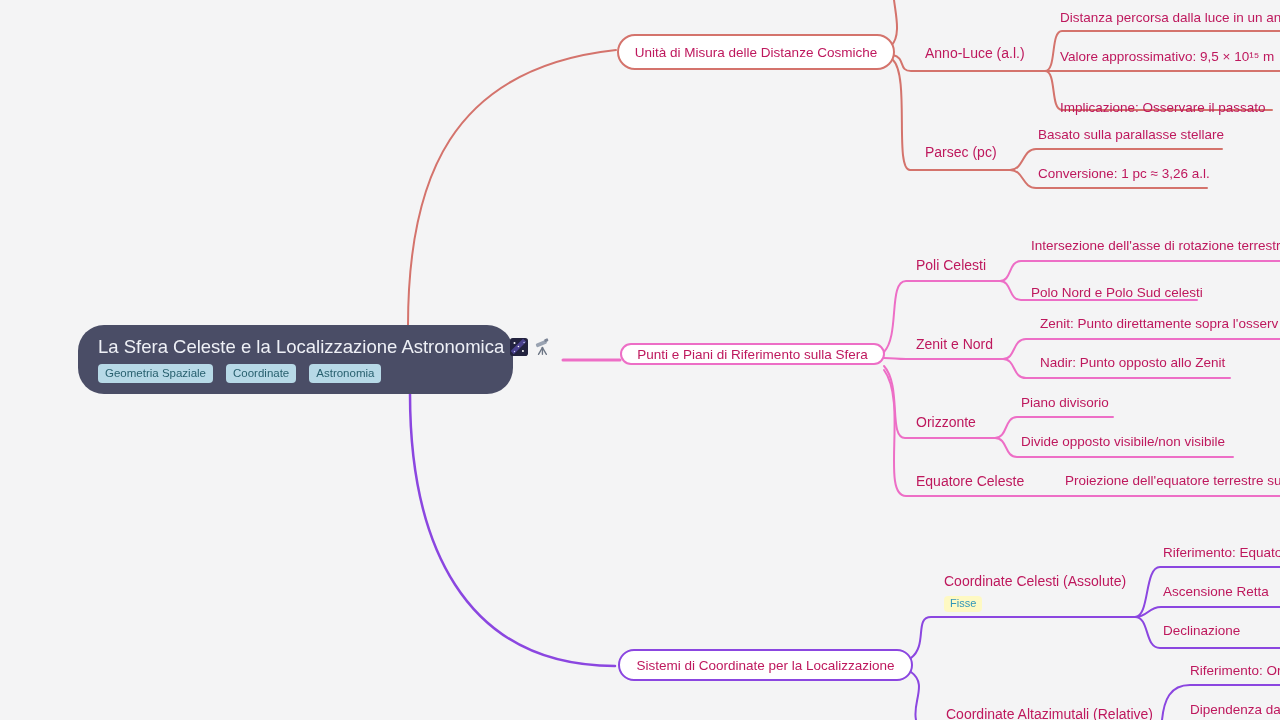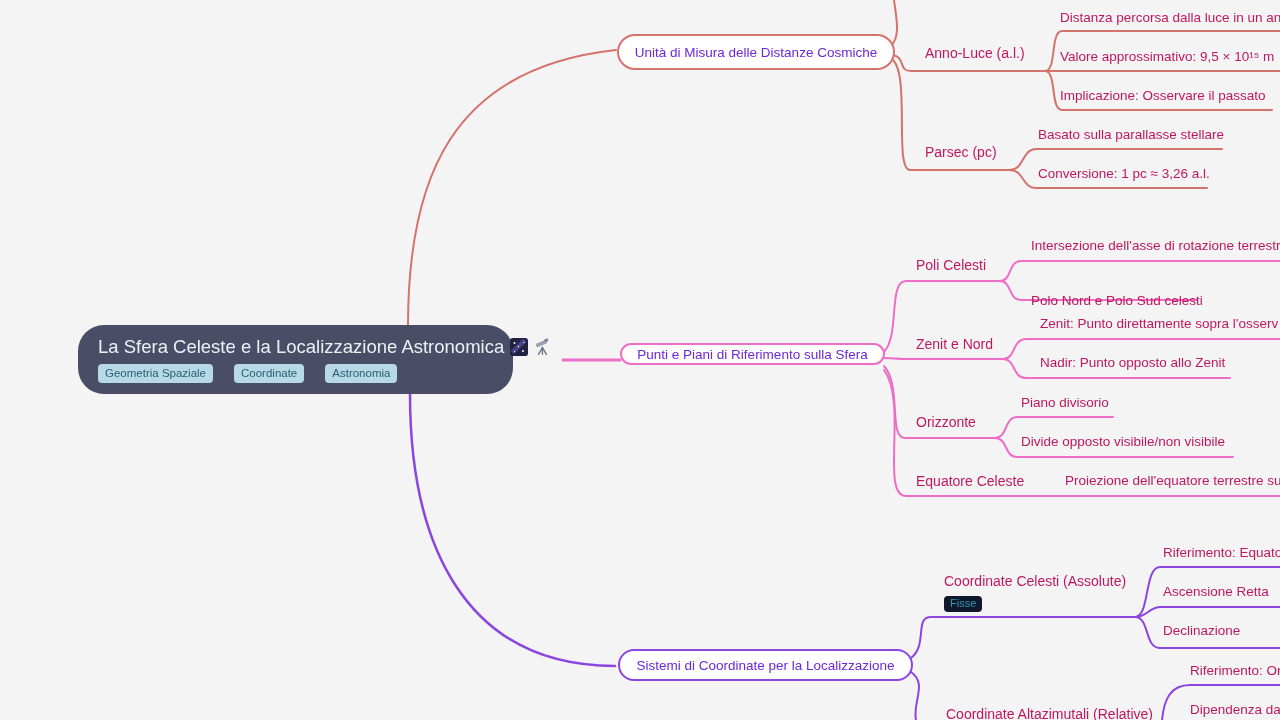--- a/index.html
+++ b/index.html
@@ -1,37 +1,37 @@
 <!DOCTYPE html>
 <html><head>
 <meta charset="utf-8">
 <style>
   html,body{margin:0;padding:0;}
   body{width:1280px;height:720px;overflow:hidden;background:#f4f4f5;
        font-family:"Liberation Sans",sans-serif;}
   #canvas{position:relative;width:1280px;height:720px;overflow:hidden;}
   #wires{position:absolute;left:0;top:0;z-index:0;}
   .node{position:absolute;z-index:2;background:#ffffff;display:flex;align-items:center;
-        justify-content:center;white-space:nowrap;color:#6d28d9;font-size:13.5px;
+        justify-content:center;white-space:nowrap;color:#be185d;font-size:13.5px;
         box-sizing:border-box;}
   .node.b1{border:2px solid #d4736c;border-radius:18px;}
   .node.b2{border:2px solid #ed6ec6;border-radius:17px;}
   .node.b3{border:2px solid #8b46e0;border-radius:18px;}
   .lbl{position:absolute;z-index:2;white-space:nowrap;color:#be185d;font-size:13.5px;
        line-height:1.2;}
   .topic{font-size:14px;}
   #root-node{position:absolute;left:78px;top:325px;width:435px;height:69px;z-index:3;
        background:#4a4d66;border-radius:26px;display:flex;flex-direction:column;
        justify-content:center;padding:0 20px;box-sizing:border-box;gap:6px;}
   #root-title-row{display:flex;align-items:center;gap:6px;color:#eef0f6;
        font-size:18.5px;white-space:nowrap;}
-  #root-tags{display:flex;gap:21px;}
+  #root-tags{display:flex;gap:13px;}
   .tag{background:#b7d9e7;color:#28606f;font-size:11.5px;padding:2px 7px;
        border-radius:4px;line-height:1.25;white-space:nowrap;}
-  .tag.small{background:#0f172a;color:#3096ba;font-size:11px;padding:1px 6px;}
+  .tag.small{background:#fef9c3;color:#3096ba;font-size:11px;padding:1px 6px;}
   .emoji{width:18px;height:18px;display:inline-block;}
 </style>
 </head>
 <body>
 
 <div id="canvas">
 
   <svg id="wires" width="1280" height="720">
 
     <g stroke="#d4736c" fill="none" stroke-width="2" stroke-linecap="round">
@@ -101,29 +101,29 @@
       <span class="tag">Geometria Spaziale</span>
       <span class="tag">Coordinate</span>
       <span class="tag">Astronomia</span>
     </div>
   </div>
 
   <div class="node b1" style="left:617px;top:34px;width:278px;height:36px;">Unità di Misura delle Distanze Cosmiche</div>
   <div class="lbl topic" style="left:925px;top:45px;">Anno-Luce (a.l.)</div>
   <div class="lbl" style="left:1060px;top:10px;">Distanza percorsa dalla luce in un an</div>
   <div class="lbl" style="left:1060px;top:49px;">Valore approssimativo: 9,5 × 10¹⁵ m</div>
-  <div class="lbl" style="left:1060px;top:88px;">Implicazione: Osservare il passato</div>
+  <div class="lbl" style="left:1060px;top:100px;">Implicazione: Osservare il passato</div>
   <div class="lbl topic" style="left:925px;top:144px;">Parsec (pc)</div>
   <div class="lbl" style="left:1038px;top:127px;">Basato sulla parallasse stellare</div>
   <div class="lbl" style="left:1038px;top:166px;">Conversione: 1 pc ≈ 3,26 a.l.</div>
 
   <div class="node b2" style="left:620px;top:343px;width:265px;height:22px;">Punti e Piani di Riferimento sulla Sfera</div>
   <div class="lbl topic" style="left:916px;top:257px;">Poli Celesti</div>
   <div class="lbl" style="left:1031px;top:238px;">Intersezione dell'asse di rotazione terrestr</div>
-  <div class="lbl" style="left:1031px;top:293px;">Polo Nord e Polo Sud celesti</div>
+  <div class="lbl" style="left:1031px;top:285px;">Polo Nord e Polo Sud celesti</div>
   <div class="lbl topic" style="left:916px;top:336px;">Zenit e Nord</div>
   <div class="lbl" style="left:1040px;top:316px;">Zenit: Punto direttamente sopra l'osserv</div>
   <div class="lbl" style="left:1040px;top:355px;">Nadir: Punto opposto allo Zenit</div>
   <div class="lbl topic" style="left:916px;top:414px;">Orizzonte</div>
   <div class="lbl" style="left:1021px;top:395px;">Piano divisorio</div>
   <div class="lbl" style="left:1021px;top:434px;">Divide opposto visibile/non visibile</div>
   <div class="lbl topic" style="left:916px;top:473px;">Equatore Celeste</div>
   <div class="lbl" style="left:1065px;top:473px;">Proiezione dell'equatore terrestre su</div>
 
   <div class="node b3" style="left:618px;top:649px;width:295px;height:32px;">Sistemi di Coordinate per la Localizzazione</div>

